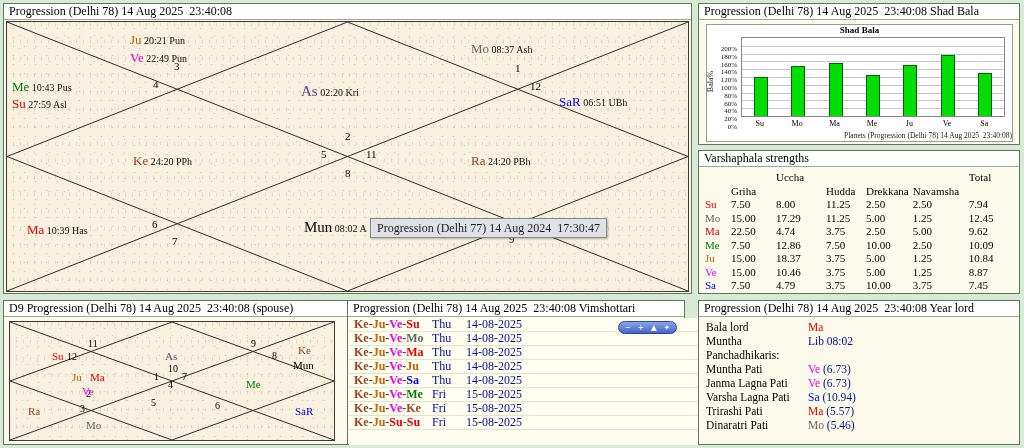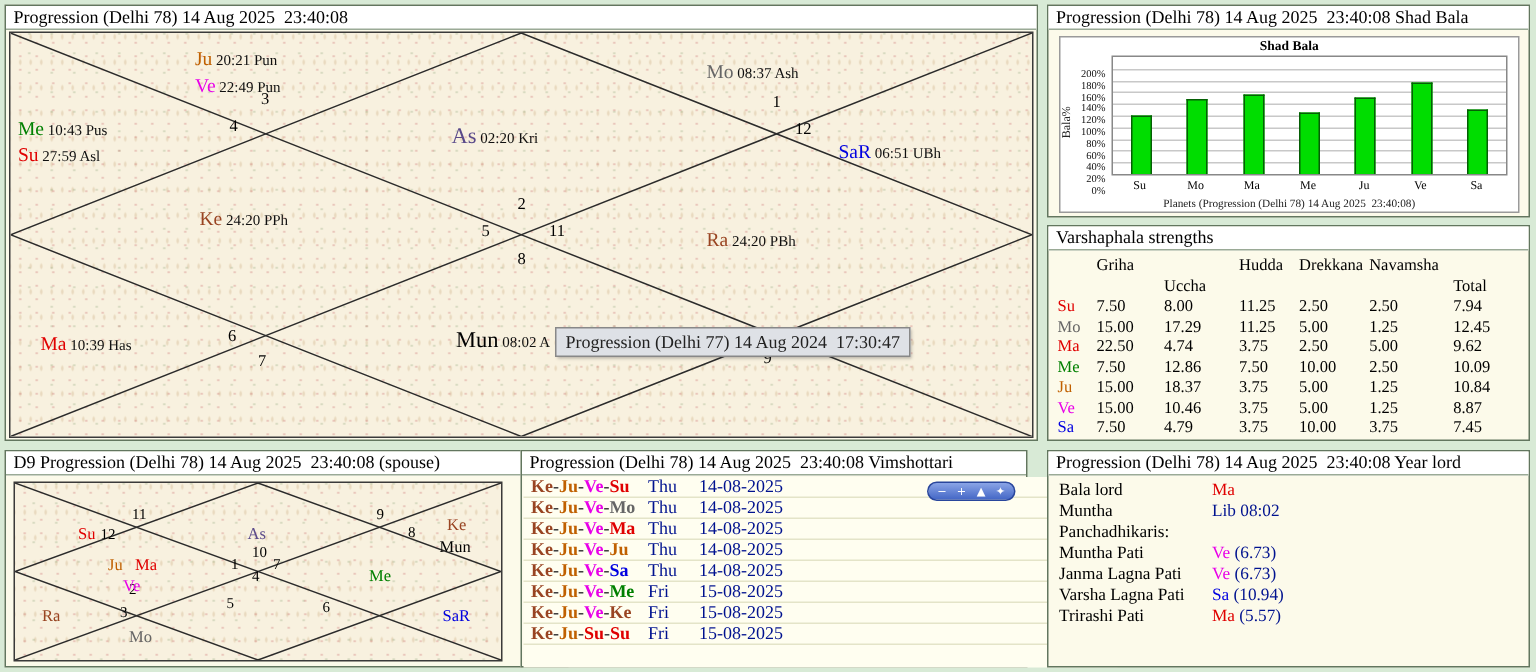--- a/index.html
+++ b/index.html
@@ -28,21 +28,21 @@
   #sb-box{position:absolute;left:7px;top:20px;width:307px;height:118px;background:#fff;border:1px solid #9a9a9a}
   #sb-title{text-align:center;font-size:9px;font-weight:bold;line-height:11px}
   #sb-ylabel{position:absolute;left:-7px;top:52px;font-size:8px;transform:rotate(-90deg);color:#222}
   #sb-ticks{position:absolute;left:0;top:12px;width:32px;height:80px}
   .sb-tick{position:absolute;right:2px;font-size:7px;line-height:7px;color:#111}
   #sb-plot{position:absolute;left:34px;top:12px;width:264px;height:80px;border:1px solid #888;background:#fff}
   .sb-grid{position:absolute;left:0;right:0;height:1px;background:#c8c8c8}
   .sb-bar{position:absolute;bottom:0;width:14px;border:1px solid #055f05;border-bottom:none;z-index:2}
   #sb-xlabels{position:absolute;left:34px;top:94px;width:264px;height:10px}
   .sb-xlab{position:absolute;top:0;text-align:center;font-size:8px}
-  #sb-caption{position:absolute;left:0;right:0;bottom:1px;text-align:center;font-size:7.5px;white-space:pre;color:#222}
+  #sb-caption{position:absolute;left:0;right:0;bottom:1px;text-align:right;font-size:7.5px;white-space:pre;color:#222}
   
   #varsha-table{border-collapse:collapse;margin:4px 0 0 4px;font-size:11px}
   #varsha-table td{padding:0 2px;height:13.5px;line-height:13px;white-space:nowrap;text-align:left}
   
   #vim-rows{position:absolute;left:1px;top:17px;width:396px;height:127px;background:#fffef0}
   .vrow{height:14px;line-height:13px;border-bottom:1px solid #e4e4c8;font-size:12px;padding-left:5px;white-space:pre}
   .vdasha{font-weight:bold;display:inline-block;width:78px}
   .vday{display:inline-block;width:34px;color:#00128f}
   .vdate{color:#00128f}
   .vhy{color:#404040}
@@ -68,21 +68,21 @@
       <polygon points="341.5,0 683,135.5 341.5,271 0,135.5"></polygon>
     </svg>
     <div id="tooltip">Progression (Delhi 77) 14 Aug 2024  17:30:47</div>
   <div class="pl" style="left: 123px; top: 9px;"><span class="pname" style="color: rgb(192, 96, 0);">Ju</span><span class="pdeg"> 20:21 Pun</span></div>
       <div class="pl" style="left: 123px; top: 27px;"><span class="pname" style="color: rgb(232, 0, 232);">Ve</span><span class="pdeg"> 22:49 Pun</span></div>
       <div class="pl" style="left: 5px; top: 56px;"><span class="pname" style="color: rgb(0, 128, 0);">Me</span><span class="pdeg"> 10:43 Pus</span></div>
       <div class="pl" style="left: 5px; top: 73px;"><span class="pname" style="color: rgb(224, 0, 0);">Su</span><span class="pdeg"> 27:59 Asl</span></div>
       <div class="pl big" style="left: 294px; top: 61px;"><span class="pname" style="color: rgb(90, 74, 138);">As</span><span class="pdeg"> 02:20 Kri</span></div>
       <div class="pl" style="left: 464px; top: 18px;"><span class="pname" style="color: rgb(102, 102, 102);">Mo</span><span class="pdeg"> 08:37 Ash</span></div>
       <div class="pl" style="left: 552px; top: 71px;"><span class="pname" style="color: rgb(0, 0, 224);">SaR</span><span class="pdeg"> 06:51 UBh</span></div>
-      <div class="pl" style="left: 126px; top: 116px;"><span class="pname" style="color: rgb(153, 68, 34);">Ke</span><span class="pdeg"> 24:20 PPh</span></div>
+      <div class="pl" style="left: 126px; top: 130px;"><span class="pname" style="color: rgb(153, 68, 34);">Ke</span><span class="pdeg"> 24:20 PPh</span></div>
       <div class="pl" style="left: 464px; top: 130px;"><span class="pname" style="color: rgb(153, 68, 34);">Ra</span><span class="pdeg"> 24:20 PBh</span></div>
       <div class="pl" style="left: 20px; top: 199px;"><span class="pname" style="color: rgb(224, 0, 0);">Ma</span><span class="pdeg"> 10:39 Has</span></div>
       <div class="pl big" style="left: 297px; top: 197px;"><span class="pname" style="color: rgb(0, 0, 0);">Mun</span><span class="pdeg"> 08:02 A</span></div>
       <div class="hnum" style="left: 167px; top: 39px;">3</div>
       <div class="hnum" style="left: 146px; top: 57px;">4</div>
       <div class="hnum" style="left: 508px; top: 41px;">1</div>
       <div class="hnum" style="left: 523px; top: 59px;">12</div>
       <div class="hnum" style="left: 338px; top: 109px;">2</div>
       <div class="hnum" style="left: 314px; top: 127px;">5</div>
       <div class="hnum" style="left: 359px; top: 127px;">11</div>
@@ -141,35 +141,35 @@
     <div id="sb-caption">Planets (Progression (Delhi 78) 14 Aug 2025  23:40:08)</div>
   </div>
 </div>
 
 <div class="panel" style="left:698px;top:150px;width:322px;height:144px">
   <div class="ptitle">Varshaphala strengths</div>
   <table id="varsha-table">
       <tbody>
         <tr>
           <td style="width: 26px;"></td>
+          <td style="width: 45px;"></td>
+          <td style="width: 50px;">Uccha</td>
+          <td style="width: 40px;"></td>
+          <td style="width: 46px;"></td>
+          <td style="width: 56px;"></td>
+          <td style="width: 44px;">Total</td>
+        </tr>
+        <tr>
+          <td style="width: 26px;"></td>
           <td style="width: 45px;">Griha</td>
           <td style="width: 50px;"></td>
           <td style="width: 40px;">Hudda</td>
           <td style="width: 46px;">Drekkana</td>
           <td style="width: 56px;">Navamsha</td>
           <td style="width: 44px;"></td>
-        </tr>
-        <tr>
-          <td style="width: 26px;"></td>
-          <td style="width: 45px;"></td>
-          <td style="width: 50px;">Uccha</td>
-          <td style="width: 40px;"></td>
-          <td style="width: 46px;"></td>
-          <td style="width: 56px;"></td>
-          <td style="width: 44px;">Total</td>
         </tr>
         <tr>
           <td style="width: 26px; color: rgb(224, 0, 0);">Su</td>
           <td style="width: 45px;">7.50</td>
           <td style="width: 50px;">8.00</td>
           <td style="width: 40px;">11.25</td>
           <td style="width: 46px;">2.50</td>
           <td style="width: 56px;">2.50</td>
           <td style="width: 44px;">7.94</td>
         </tr>
@@ -288,14 +288,15 @@
 <div class="panel" style="left:698px;top:300px;width:322px;height:145px">
   <div class="ptitle">Progression (Delhi 78) 14 Aug 2025  23:40:08 Year lord</div>
   <div id="yl-rows">
       <div class="ylrow"><span class="yllab">Bala lord</span><span class="ylval"><span style="color: rgb(224, 0, 0);">Ma</span></span></div>
       <div class="ylrow"><span class="yllab">Muntha</span><span class="ylval"><span class="ylrest">Lib 08:02</span></span></div>
       <div class="ylrow"><span class="yllab">Panchadhikaris:</span><span class="ylval"></span></div>
       <div class="ylrow"><span class="yllab">Muntha Pati</span><span class="ylval"><span style="color: rgb(232, 0, 232);">Ve</span><span class="ylrest"> (6.73)</span></span></div>
       <div class="ylrow"><span class="yllab">Janma Lagna Pati</span><span class="ylval"><span style="color: rgb(232, 0, 232);">Ve</span><span class="ylrest"> (6.73)</span></span></div>
       <div class="ylrow"><span class="yllab">Varsha Lagna Pati</span><span class="ylval"><span style="color: rgb(0, 0, 224);">Sa</span><span class="ylrest"> (10.94)</span></span></div>
       <div class="ylrow"><span class="yllab">Trirashi Pati</span><span class="ylval"><span style="color: rgb(224, 0, 0);">Ma</span><span class="ylrest"> (5.57)</span></span></div>
+      <div class="ylrow"><span class="yllab">Dinaratri Pati</span><span class="ylval"><span style="color: rgb(102, 102, 102);">Mo</span><span class="ylrest"> (5.46)</span></span></div>
     </div>
 </div>
 
 </body></html>

